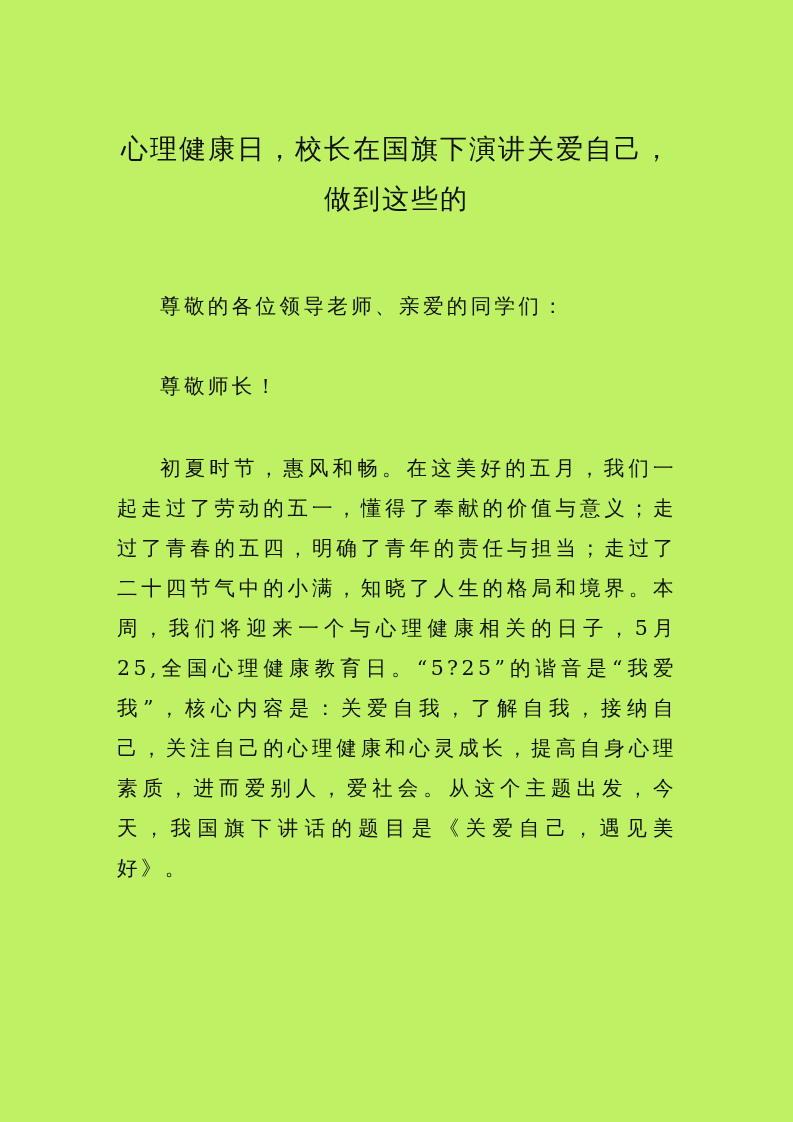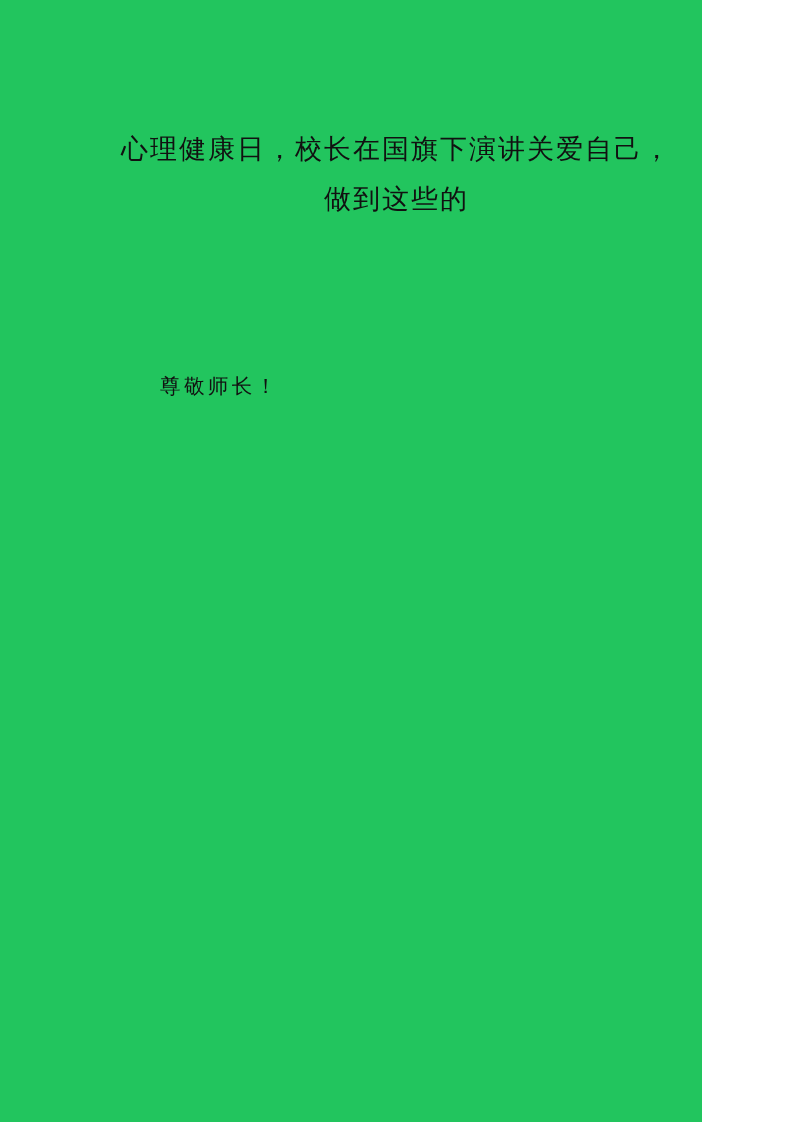--- a/index.html
+++ b/index.html
@@ -11,23 +11,23 @@
       width: 793px;
       height: 1122px;
       overflow: hidden;
       position: relative;
       font-family: "DejaVu Serif", "Liberation Serif", serif;
       color: #111111;
     }
     .page {
       position: absolute;
       left: 0; top: 0;
-      width: 702px;
+      width: 793px;
       height: 1122px;
-      background: #22c55e;
+      background: #bef264;
     }
     .title {
       position: absolute;
       left: 100px;
       top: 124px;
       width: 593px;
       text-align: center;
       font-size: 27px;
       line-height: 50px;
       letter-spacing: 2px;
@@ -56,18 +56,20 @@
 </head>
 <body>
 
 <div class="page">
 
   <h1 class="title">
     <span class="line">心理健康日，校长在国旗下演讲关爱自己，</span>
     <span class="line">做到这些的</span>
   </h1>
 
+  <p id="p-salutation" class="body-text indent">尊敬的各位领导老师、亲爱的同学们：</p>
 
   <p id="p-greeting" class="body-text indent">尊敬师长！</p>
 
+  <p id="p-1" class="body-text indent">初夏时节，惠风和畅。在这美好的五月，我们一起走过了劳动的五一，懂得了奉献的价值与意义；走过了青春的五四，明确了青年的责任与担当；走过了二十四节气中的小满，知晓了人生的格局和境界。本周，我们将迎来一个与心理健康相关的日子，5月25,全国心理健康教育日。“5?25”的谐音是“我爱我”，核心内容是：关爱自我，了解自我，接纳自己，关注自己的心理健康和心灵成长，提高自身心理素质，进而爱别人，爱社会。从这个主题出发，今天，我国旗下讲话的题目是《关爱自己，遇见美好》。</p>
 
 
 </div>
 
 </body></html>

